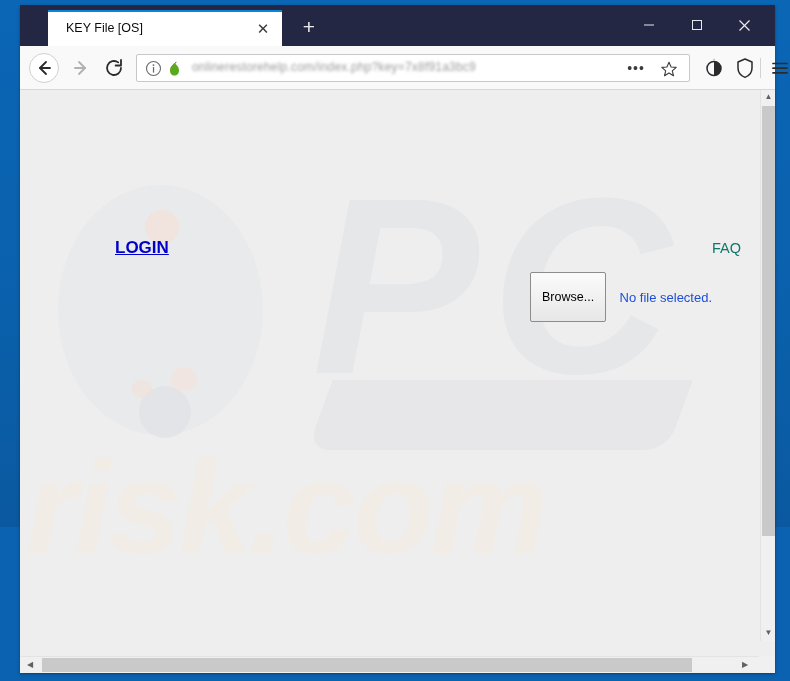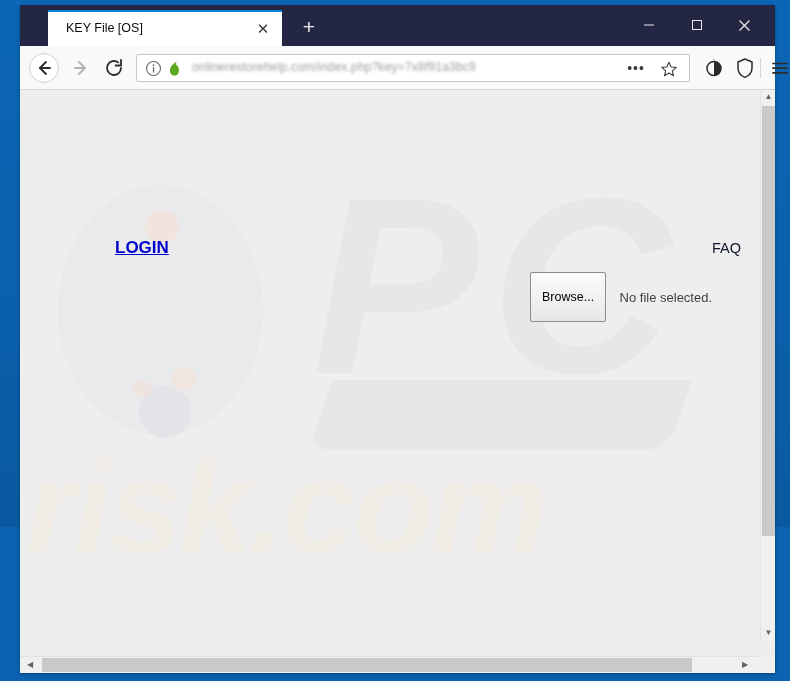--- a/index.html
+++ b/index.html
@@ -286,21 +286,21 @@
     font-size: 17px;
     font-weight: bold;
     color: #0000cc;
     text-decoration: underline;
     cursor: pointer;
   }
   #faq-link {
     position: absolute;
     left: 692px; top: 150px;
     font-size: 14.5px;
-    color: #0f172a;
+    color: #0f766e;
     text-decoration: none;
     cursor: pointer;
   }
   #instructions {
     position: absolute;
     left: 96px; top: 188px;
     font-size: 12.5px;
     color: #111111;
     white-space: nowrap;
   }
@@ -321,21 +321,21 @@
     background: linear-gradient(#fbfbfb, #e7e7e7);
     border: 1px solid #8c8c8c;
     border-radius: 2px;
     cursor: pointer;
     vertical-align: middle;
   }
   #file-status {
     display: inline-block;
     margin-left: 9px;
     font-size: 13px;
-    color: #404040;
+    color: #1d4ed8;
     vertical-align: middle;
   }
 
   #upload-button {
     position: absolute;
     left: 96px; top: 225px;
     width: 630px; height: 45px;
     background: #1d9cb6;
     border: 1px solid #8e8e8e;
     box-sizing: border-box;

